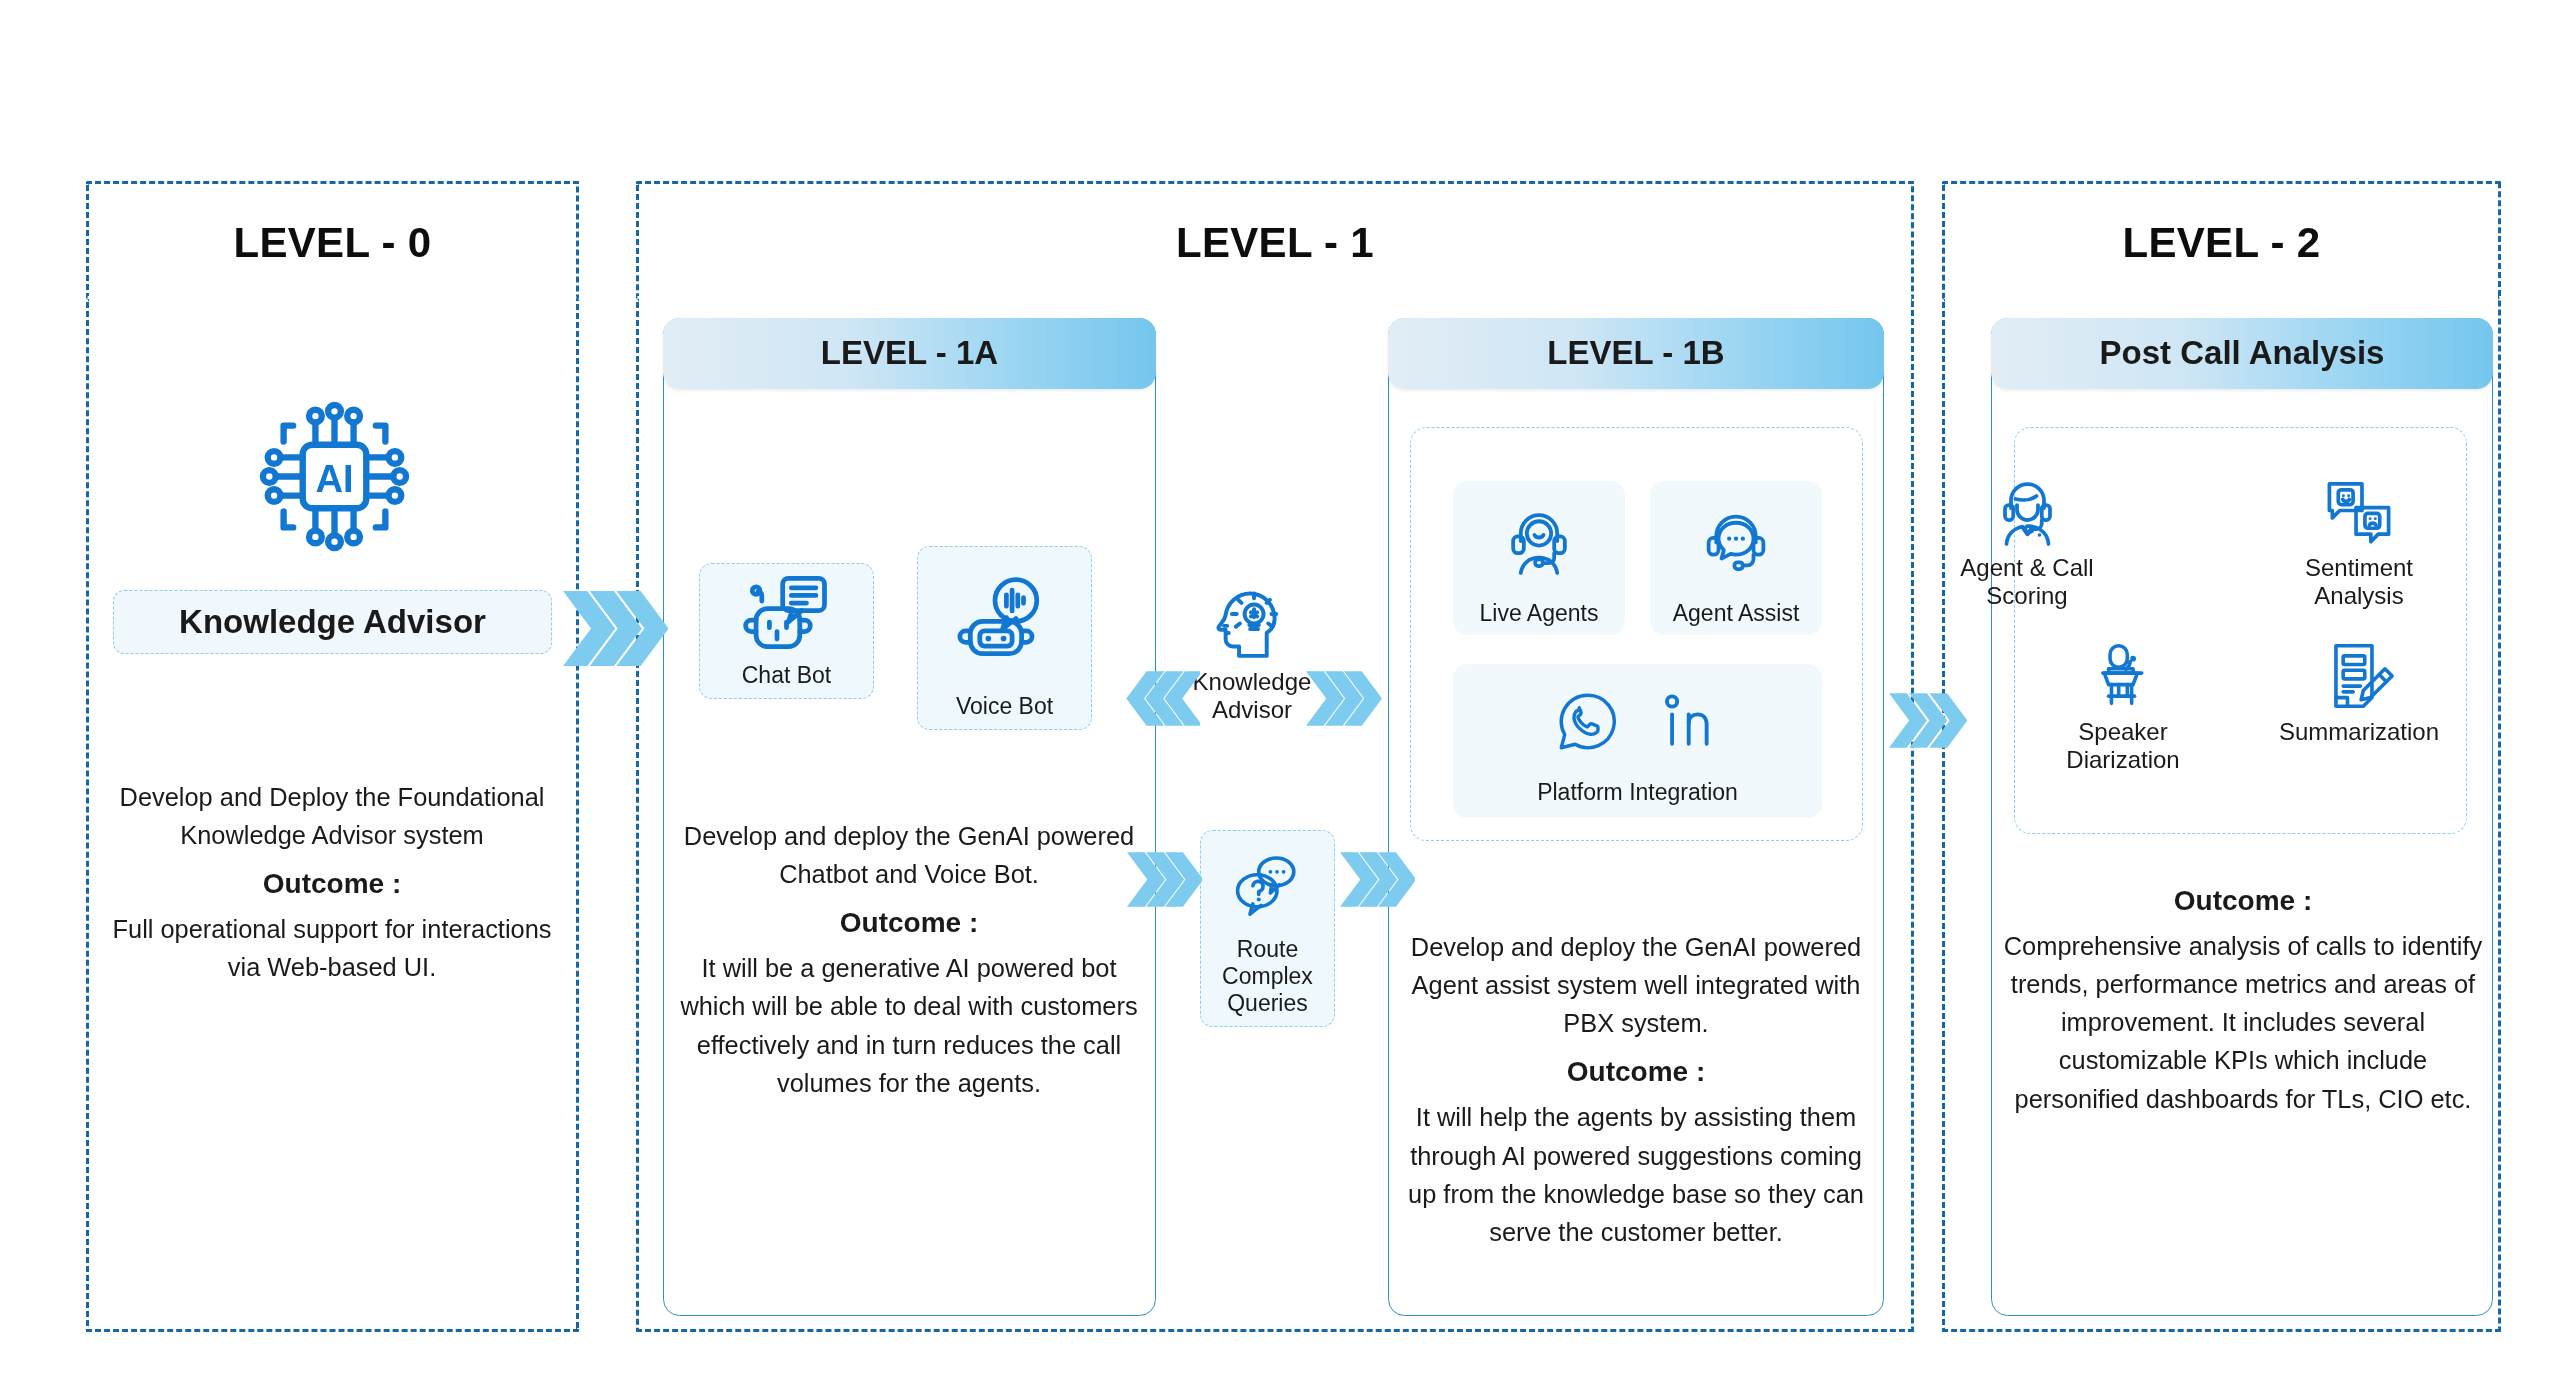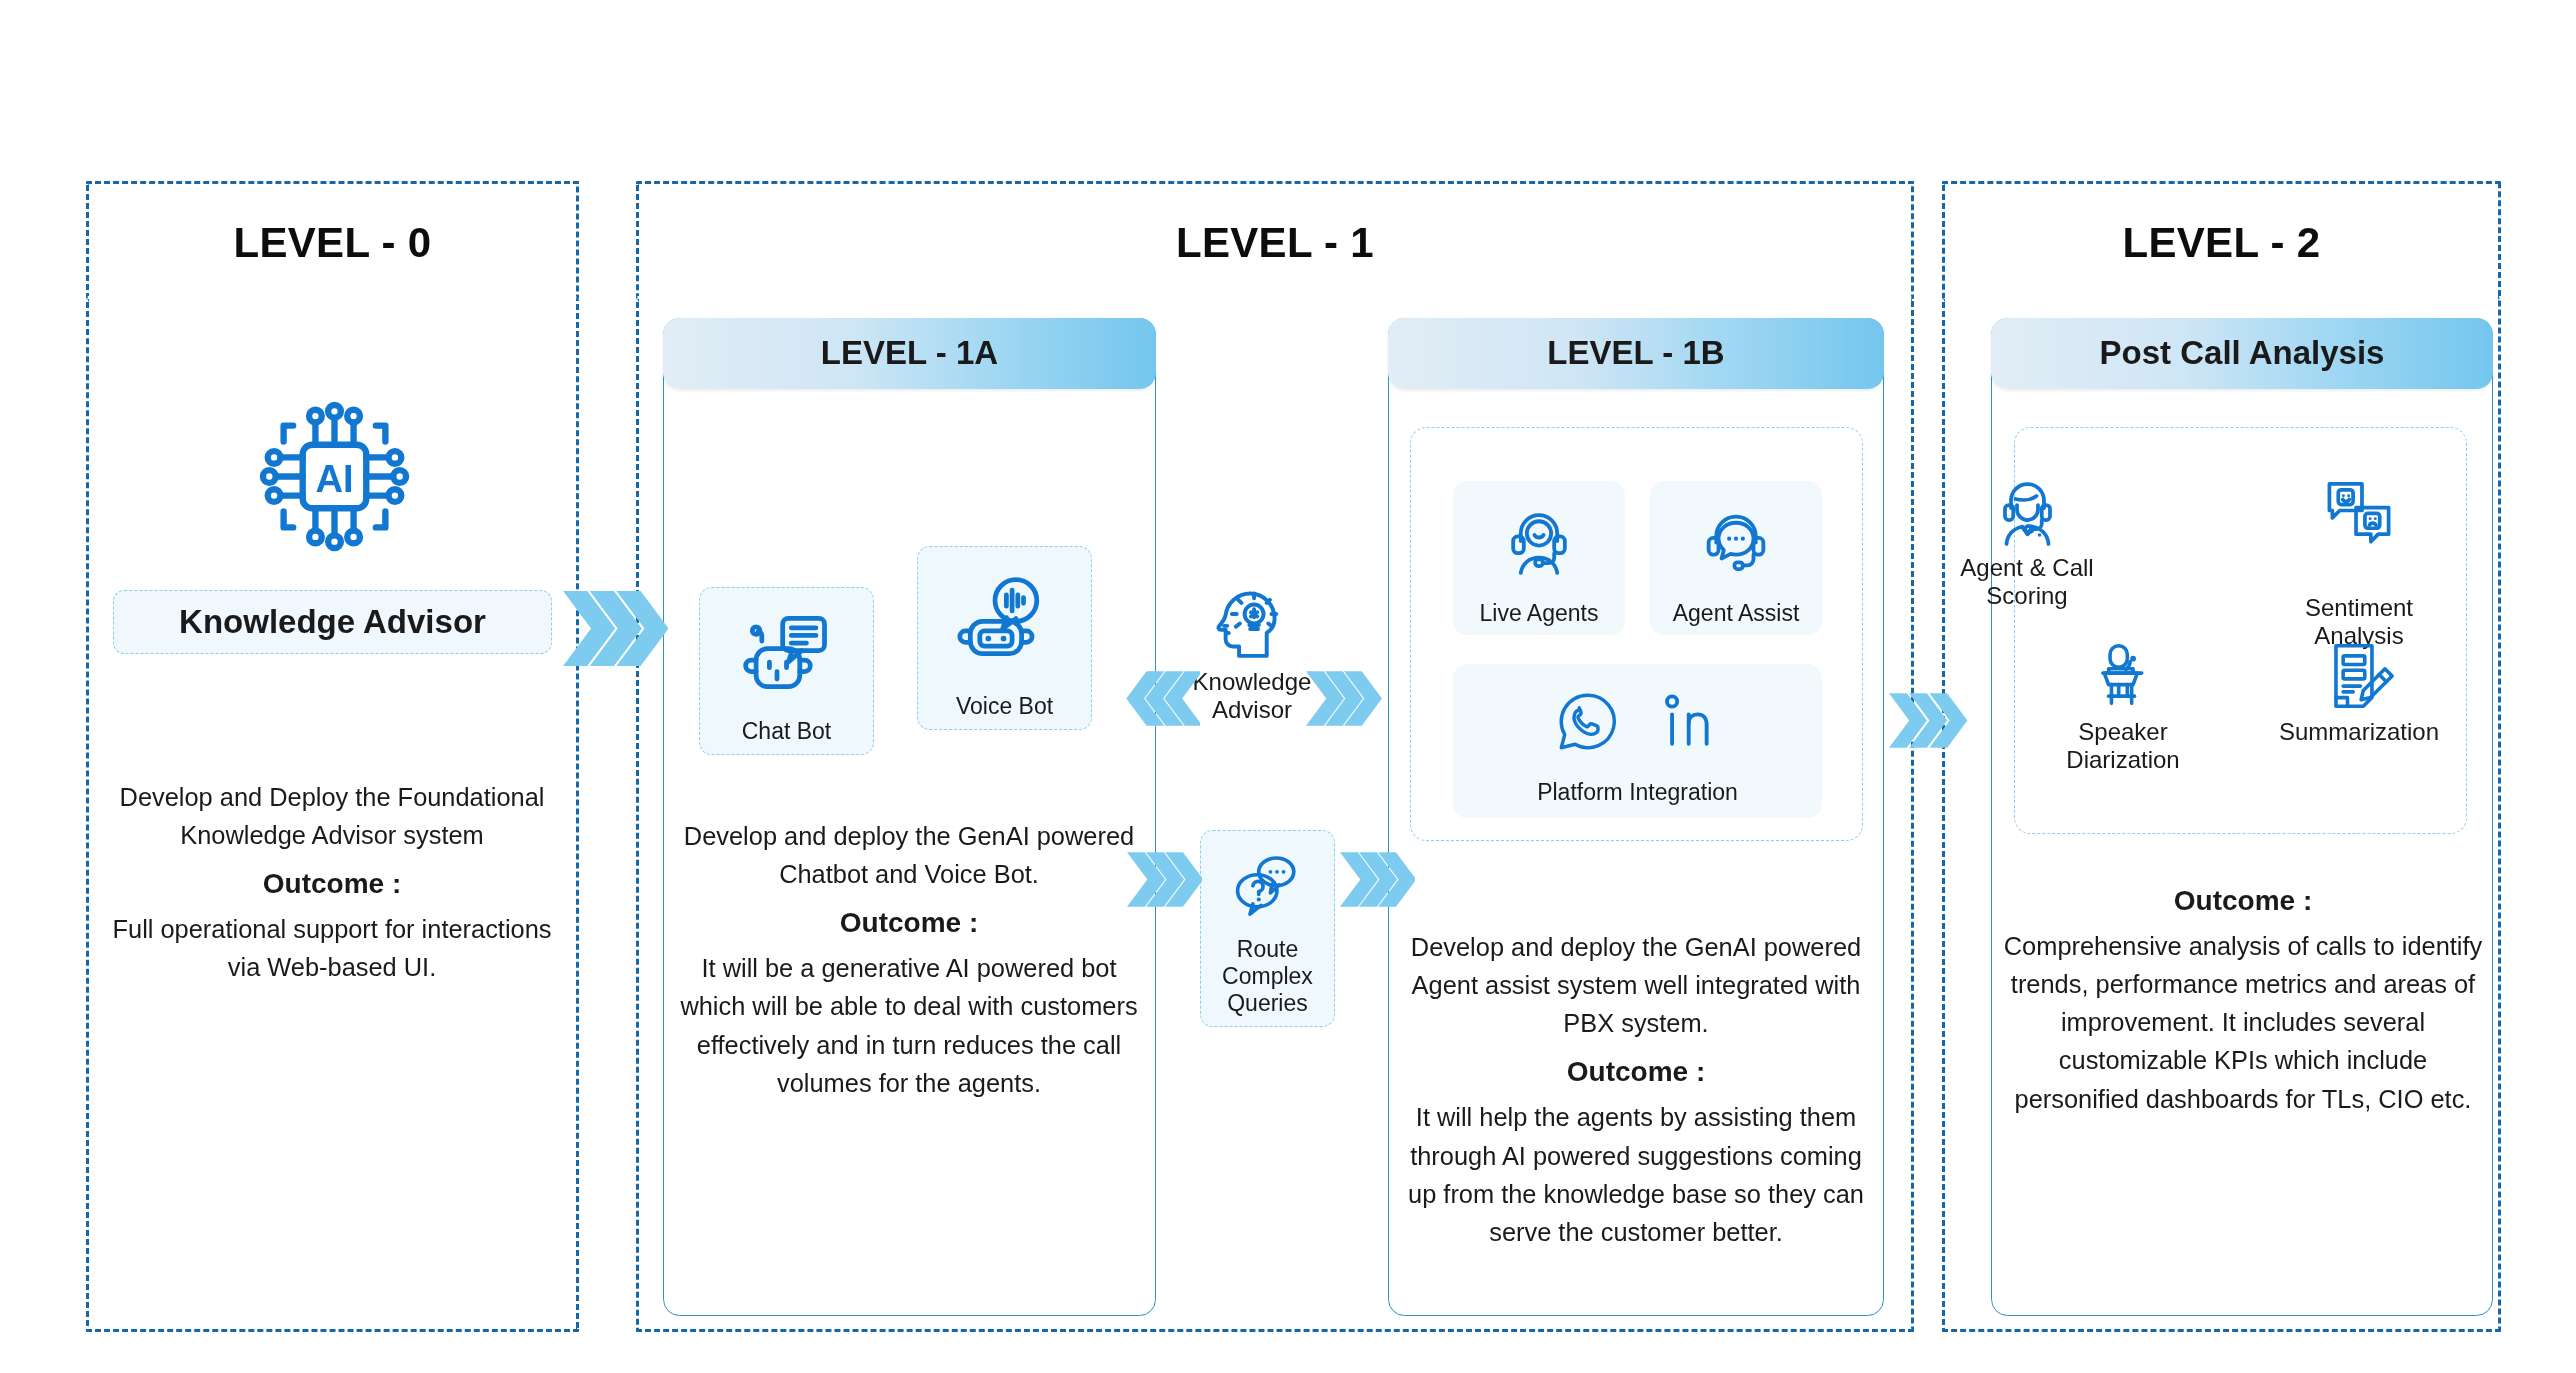--- a/index.html
+++ b/index.html
@@ -166,21 +166,21 @@
     <span class="outcome">Outcome :</span>
     <span>Full operational support for interactions via Web-based UI.</span>
   </div>
 
   <div class="panel" style="left:663px; top:318px; width:493px; height:998px;">
     <div class="panel-head">
       <span>LEVEL - 1A</span>
     </div>
   </div>
 
-  <div class="tile" style="left:699px; top:587px; width:175px; height:168px;">
+  <div class="tile" style="left:699px; top:563px; width:175px; height:136px;">
     <div class="icon-wrap" style="flex:1;">
       <svg width="95" height="95" viewBox="0 0 100 100" fill="none" stroke="#1177d1" stroke-width="5" stroke-linecap="round" stroke-linejoin="round">
         <rect x="46" y="14" width="44" height="34" rx="6"></rect>
         <path d="M56 48l-4 12 14-12"></path>
         <path d="M55 24h26M55 32h26M55 40h16"></path>
         <rect x="18" y="46" width="46" height="40" rx="12"></rect>
         <path d="M24 38v-6a4 4 0 0 0-4-4"></path>
         <circle cx="18" cy="27" r="4"></circle>
         <path d="M18 58h-5a4 4 0 0 0 0 12h5M64 58h5a4 4 0 0 1 0 12h-5"></path>
         <path d="M32 60v6M50 60v6M40 70v8"></path>
@@ -324,21 +324,21 @@
         <path d="M69 62v5a7 7 0 0 1-7 7h-6"></path>
         <rect x="47" y="70" width="10" height="8" rx="4"></rect>
         <path d="M22 94c1-13 10-21 21-23l7 10 7-10c11 2 20 10 21 23"></path>
         <path d="M43 71l7 10 7-10"></path>
         <circle cx="66" cy="82" r="2.4" fill="#1177d1" stroke="none"></circle>
       </svg>
     </div>
     <span class="float-label">Agent &amp; Call Scoring</span>
   </div>
 
-  <div class="float-node" style="left:2270px; top:470px; width:178px;gap:40px;">
+  <div class="float-node" style="left:2270px; top:470px; width:178px;">
     <div class="icon-wrap" style="width:76px; height:81px;">
       <svg width="74" height="79" viewBox="0 0 100 100" fill="none" stroke="#1177d1" stroke-width="5" stroke-linecap="round" stroke-linejoin="round">
         <path d="M10 14h44v36H24l-10 10V50h-4z"></path>
         <rect x="22" y="22" width="20" height="20" rx="4"></rect>
         <circle cx="29" cy="30" r="2" fill="#1177d1" stroke="none"></circle>
         <circle cx="36" cy="30" r="2" fill="#1177d1" stroke="none"></circle>
         <path d="M28 35a5 5 0 0 0 9 0"></path>
         <path d="M46 46h44v36H76l-10 10V82H46z"></path>
         <rect x="58" y="54" width="20" height="20" rx="4"></rect>
         <circle cx="65" cy="61" r="2" fill="#1177d1" stroke="none"></circle>

